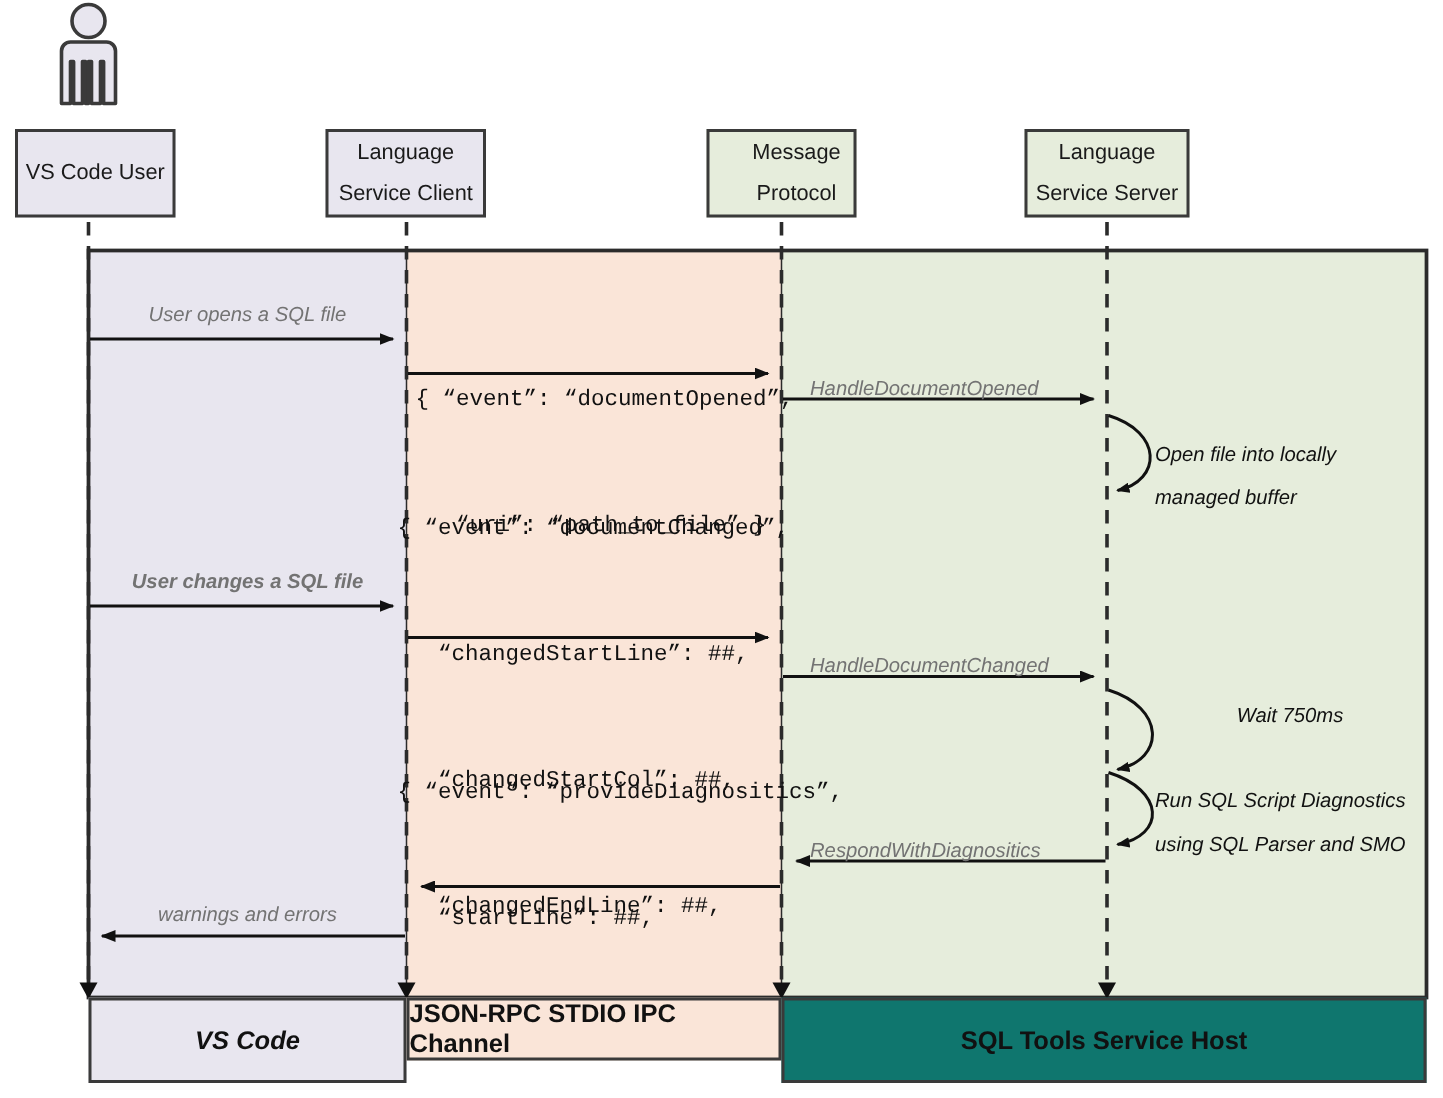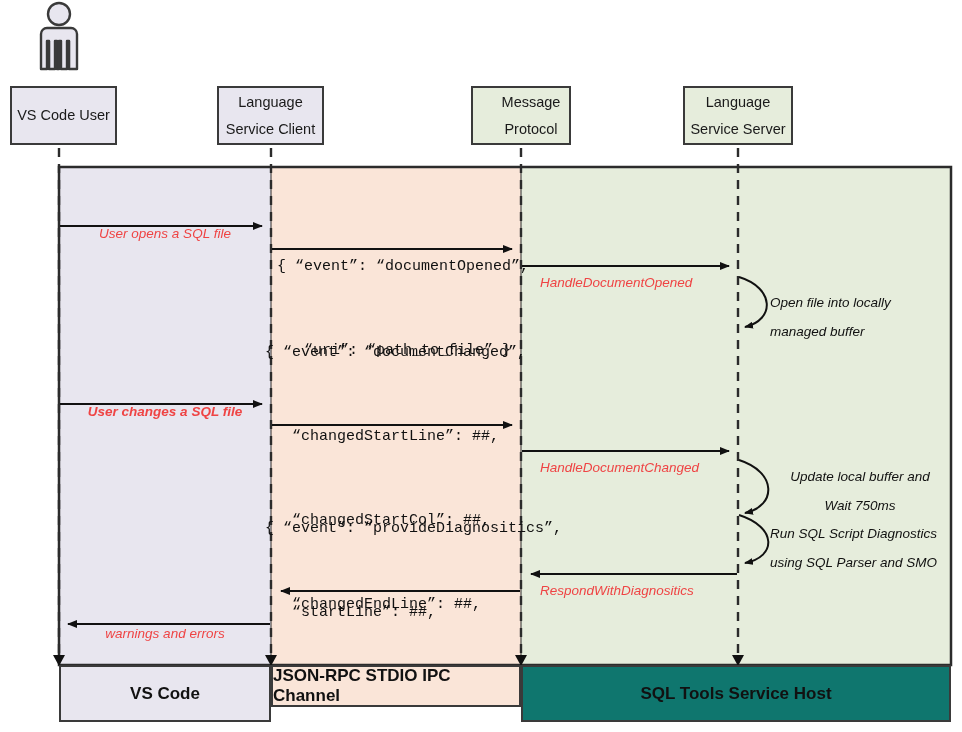--- a/index.html
+++ b/index.html
@@ -45,33 +45,32 @@
     box-sizing: border-box;
     border: 2px solid #3a3a3a;
     display: flex;
     align-items: center;
     justify-content: center;
     font-size: 17px;
     font-weight: bold;
     color: #111111;
     font-family: "Liberation Sans", sans-serif;
   }
-  .footer-cell.lav { background: #e8e6ef; }
+  .footer-cell.lav { background: #e8e6ef; font-style: italic; }
   .footer-cell.peach { background: #fae5d8; }
   .footer-cell.grn { background: #0f766e; }
 
   .arrow-label {
     position: absolute;
     font-style: italic;
     font-size: 13.5px;
-    color: #ef4444;
+    color: #737373;
     font-family: "Liberation Sans", sans-serif;
     white-space: nowrap;
     line-height: 28px;
-    margin-top: 24px;
   }
   .arrow-label.ctr { text-align: center; }
 
   .note-block {
     position: absolute;
     font-family: "Liberation Mono", monospace;
     font-size: 15px;
     color: #111111;
     line-height: 28px;
     white-space: pre;
@@ -210,21 +209,20 @@
     
     
   </div>
 
   <div class="self-note" style="left:770px; top:288px; width:250px; text-align:left;">
     <div>Open file into locally</div>
     <div>managed buffer</div>
   </div>
 
   <div class="self-note" style="left:770px; top:462px; width:180px; text-align:center;">
-    <div>Update local buffer and</div>
     <div>Wait 750ms</div>
   </div>
 
   <div class="self-note" style="left:770px; top:519px; width:180px; text-align:left;">
     <div>Run SQL Script Diagnostics</div>
     <div>using SQL Parser and SMO</div>
   </div>
 
   <div class="footer-cell lav" style="left:59px; top:665px; width:212px; height:57px;">
     <span>VS Code</span>

